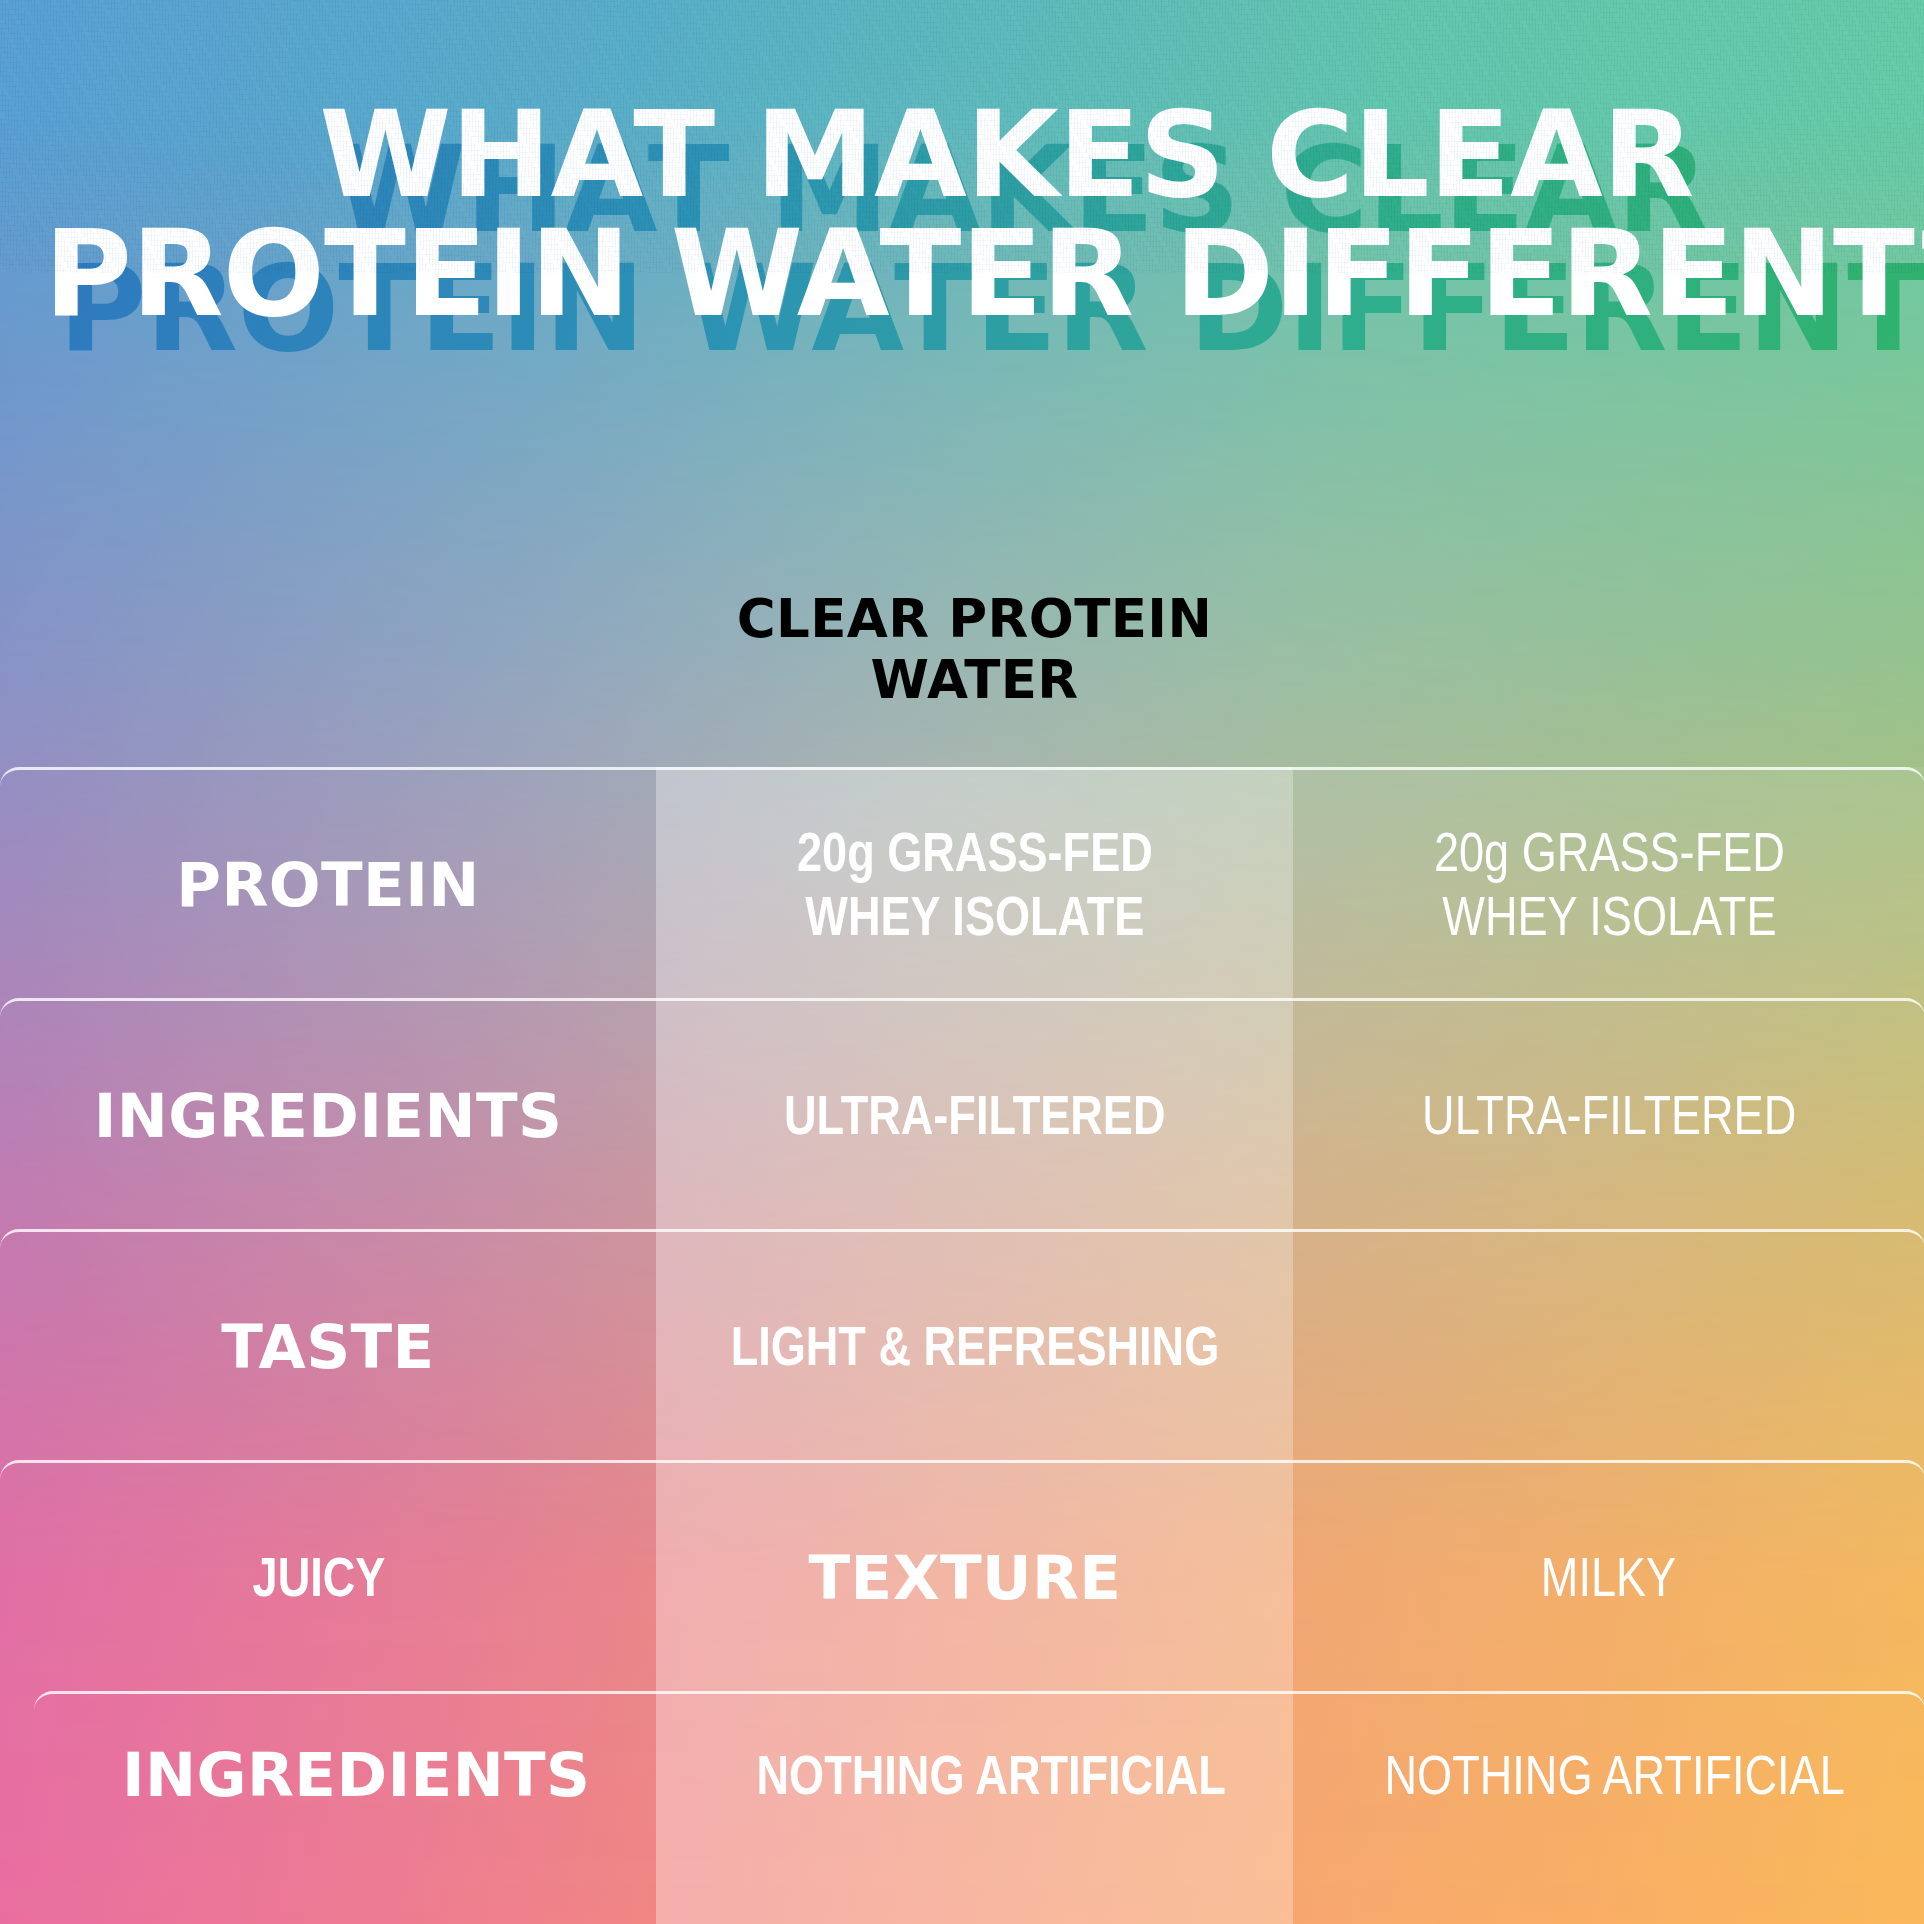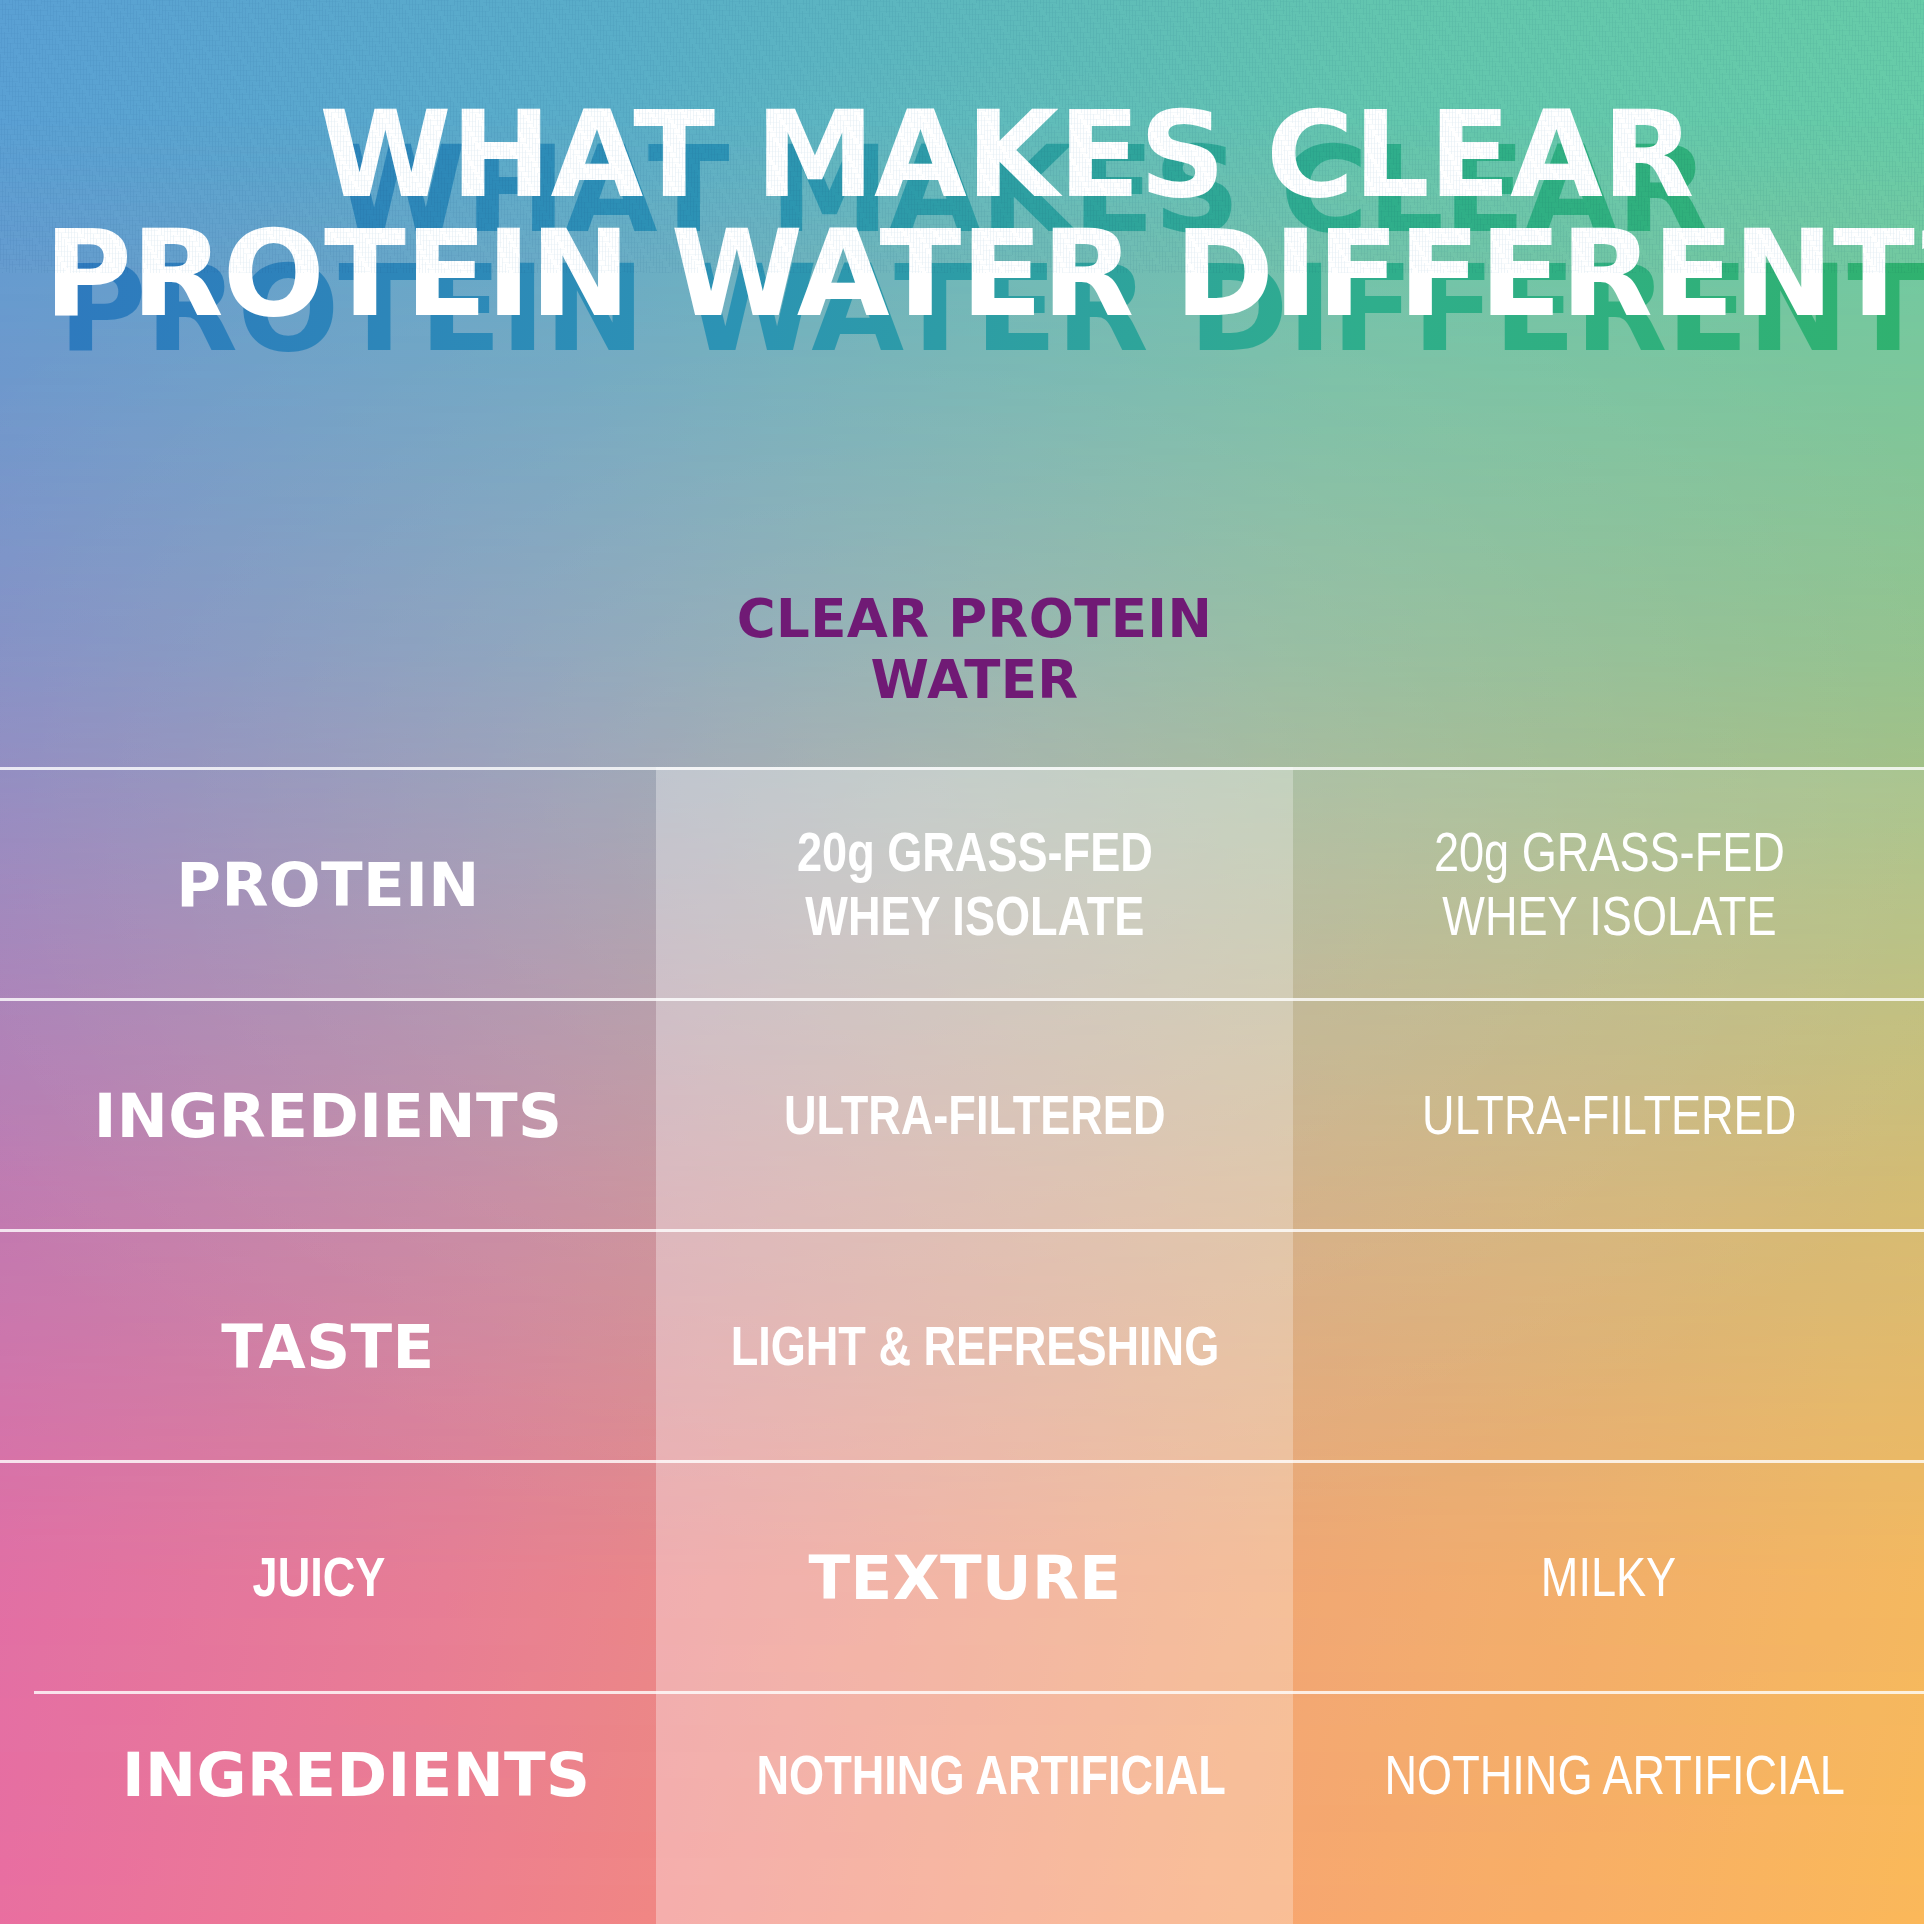--- a/index.html
+++ b/index.html
@@ -135,20 +135,21 @@
     box-sizing: border-box;
   }
   .row.header-row {
     height: 222px;
     align-items: flex-end;
     padding-bottom: 14.4px;
   }
   .row.data-row {
     height: 231px;
     border-top: 3.2px solid rgba(255,255,255,0.80);
+    border-radius: 19px;
   }
   .row.data-row.last {
     height: 164px;
     margin-left: 34px;
   }
 
   .cell {
     box-sizing: border-box;
     display: flex;
     align-items: center;
@@ -160,21 +161,21 @@
   .cell.label-cell   { width: 656px; }
   .cell.value-cell-1 { width: 637px; }
   .cell.value-cell-2 { width: 632px; }
 
   
   .head-text {
     font-family: "DejaVu Sans", sans-serif;
     font-weight: bold;
     font-size: 53px;
     line-height: 61px;
-    color: #701a75;
+    color: #000000;
     letter-spacing: 0.4px;
   }
 
   
   .row-label {
     font-family: "DejaVu Sans", sans-serif;
     font-weight: bold;
     font-size: 61px;
     line-height: 69px;
     color: #ffffff;

